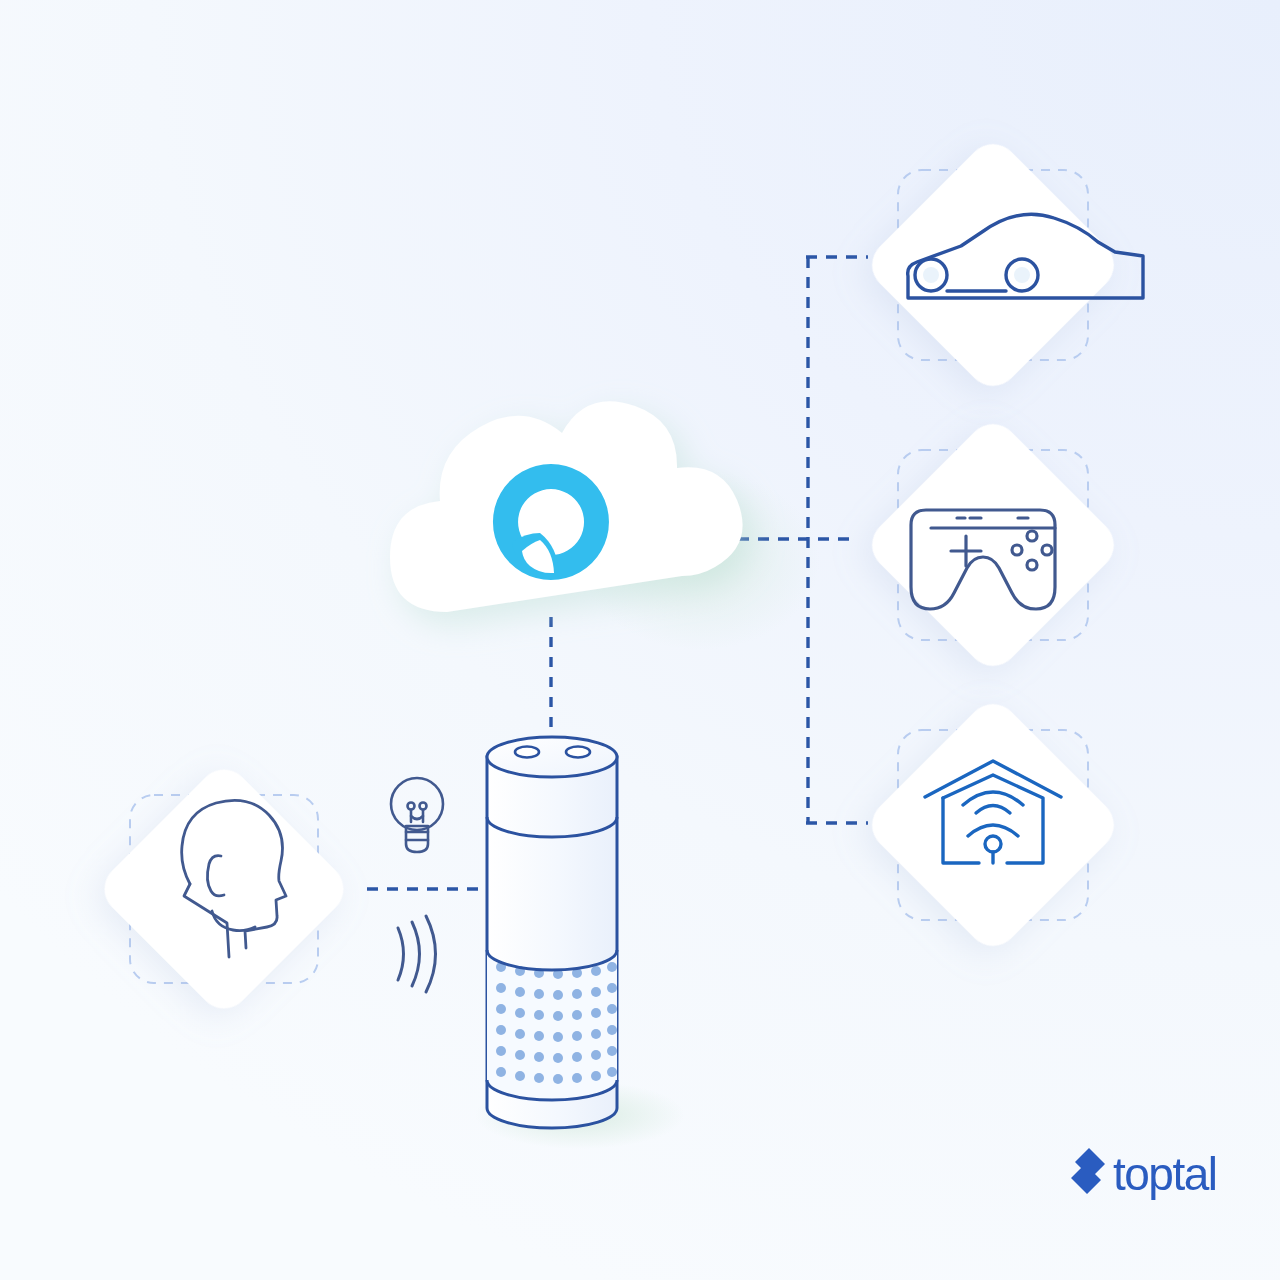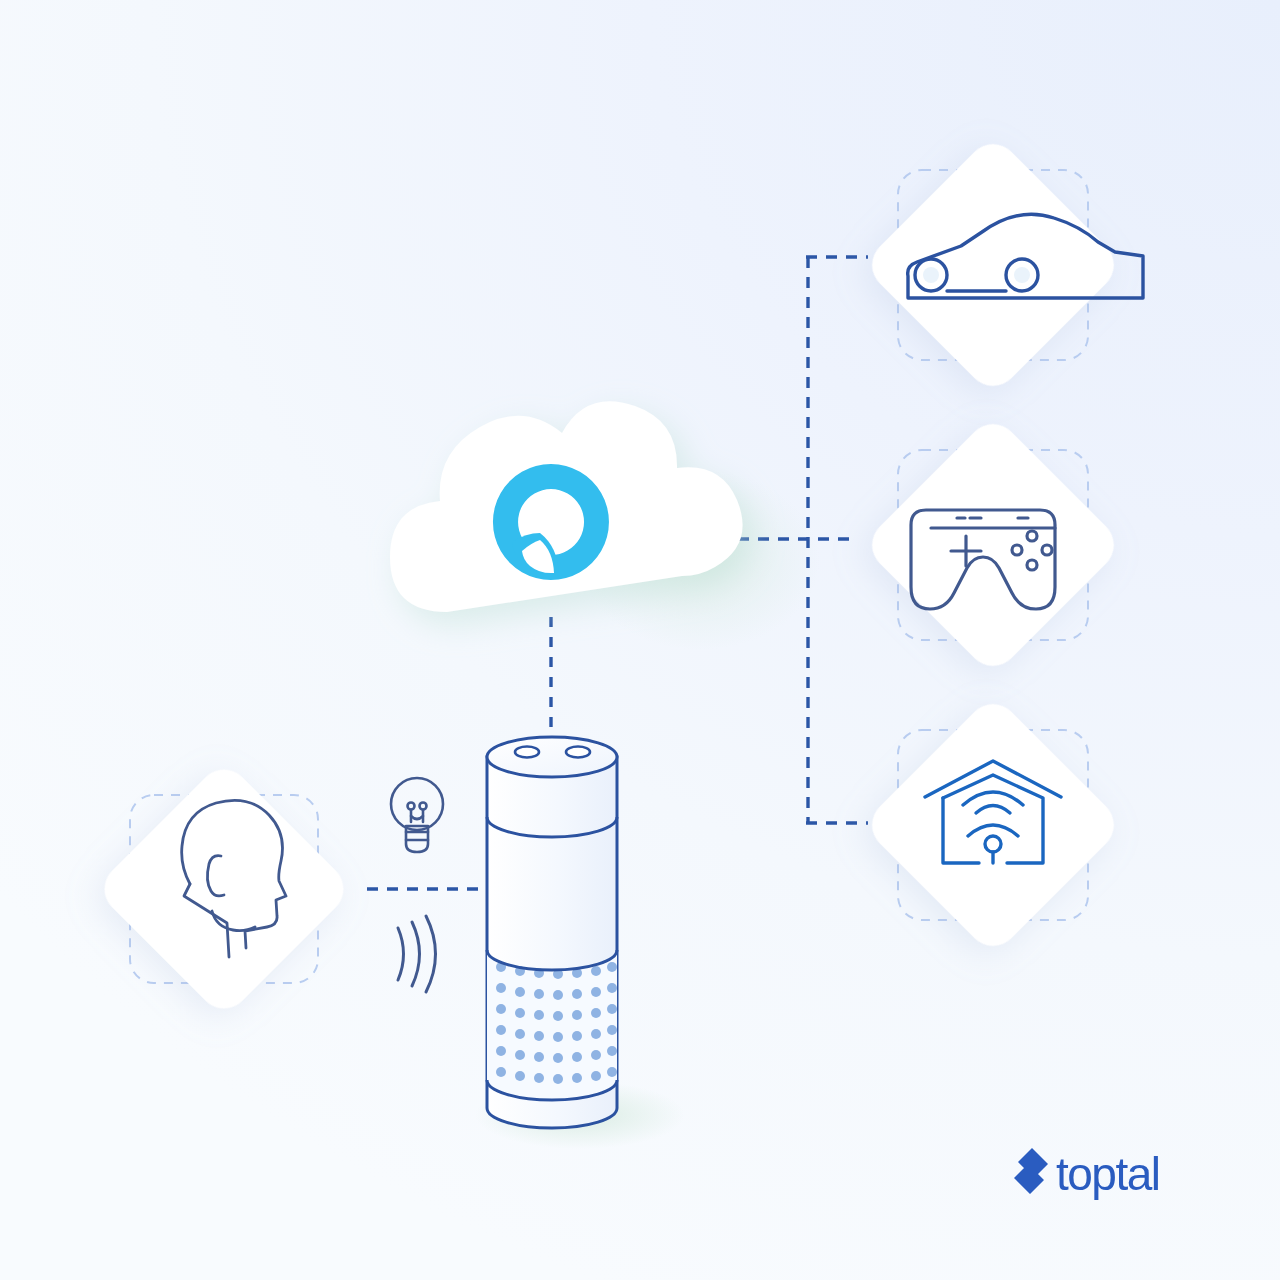--- a/index.html
+++ b/index.html
@@ -15,21 +15,21 @@
     background:
       radial-gradient(130% 110% at 100% 0%, #e8effc 0%, #eef3fd 38%, #f4f8fd 68%, #f8fbfe 100%);
   }
   #stage svg.layer{
     position:absolute;left:0;top:0;width:1280px;height:1280px;
     display:block;
   }
   
   #toptal-logo{
     position:absolute;
-    left:1014px;top:1148px;
+    left:1071px;top:1148px;
     width:150px;height:56px;
   }
   #toptal-logo svg{display:block;width:150px;height:56px;}
 </style>
 </head>
 <body>
 
 <div id="stage">
 
   <svg class="layer" viewBox="0 0 1280 1280">

